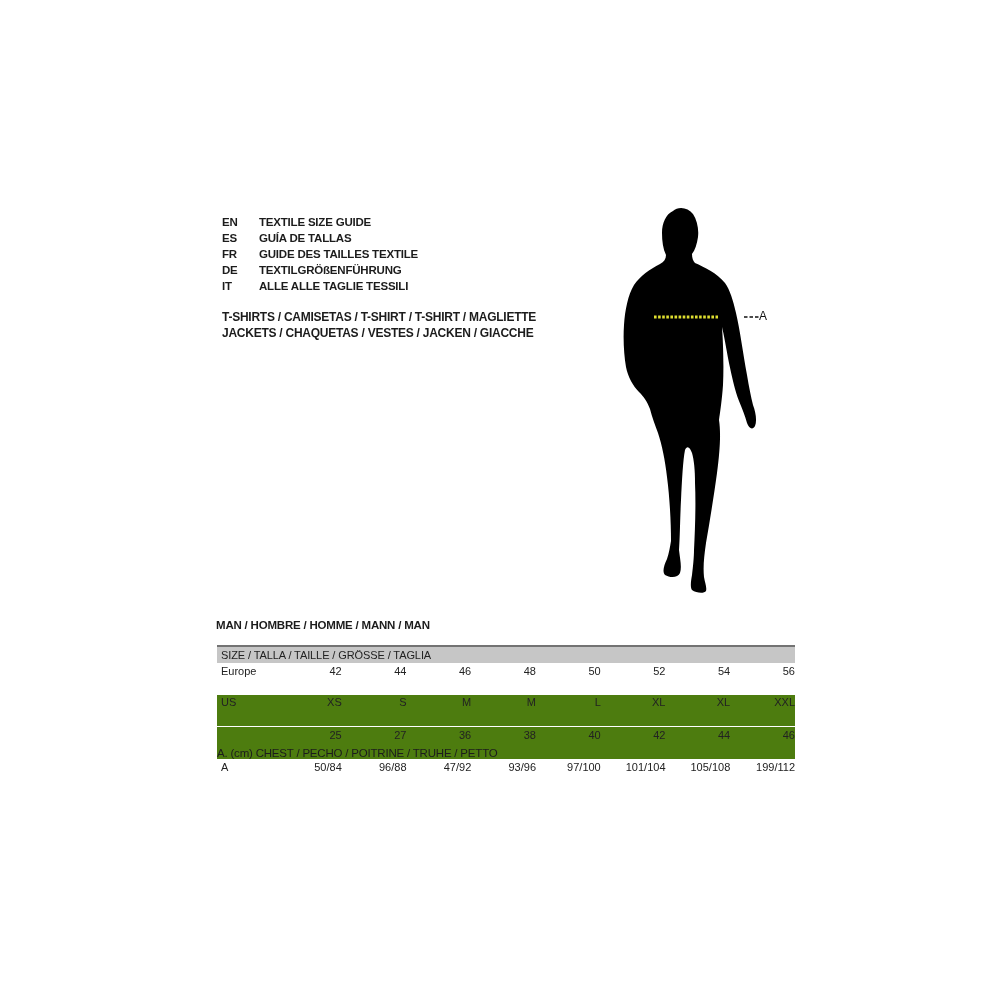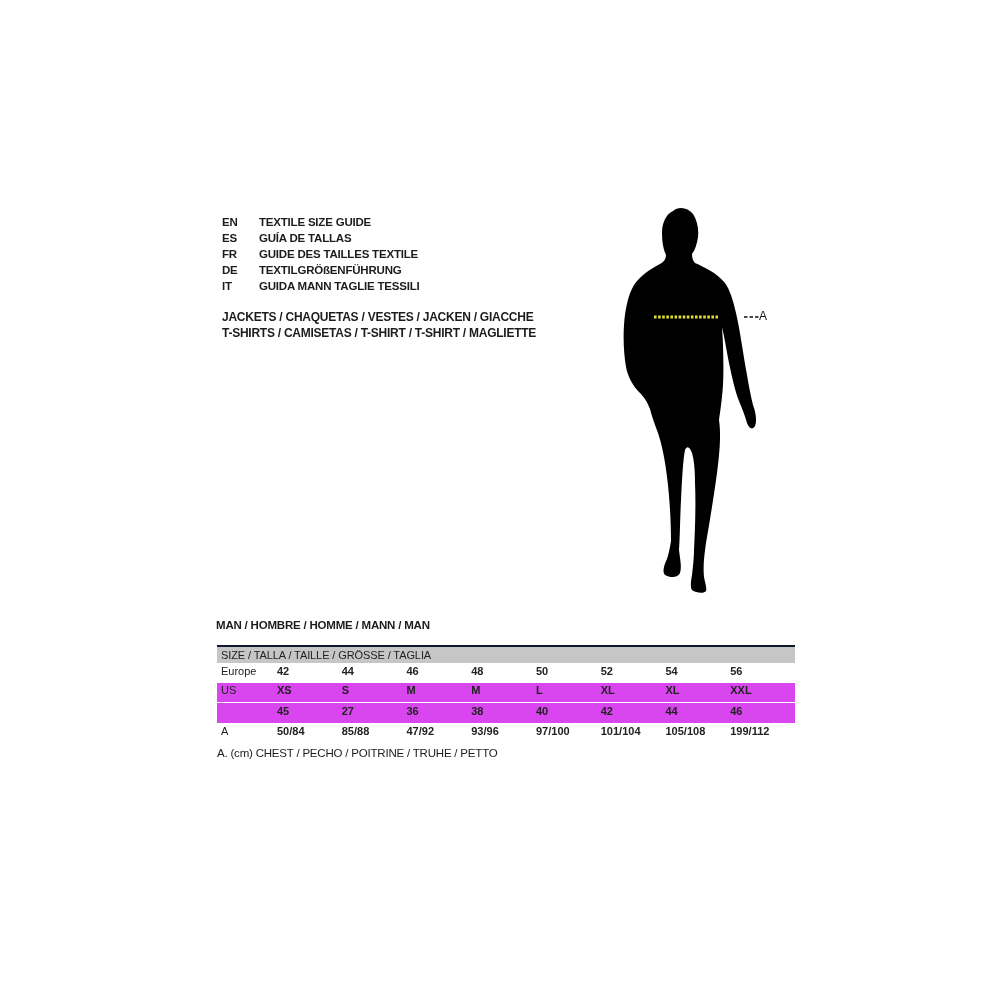--- a/index.html
+++ b/index.html
@@ -60,37 +60,37 @@
     font-size: 11.5px;
     font-weight: bold;
     letter-spacing: -0.2px;
     white-space: nowrap;
   }
   .size-table {
     position: absolute;
     left: 217px;
     top: 645px;
     width: 578px;
-    border-top: 2px solid #0f172a;
+    border-top: 2px solid #737373;
     font-size: 11px;
     color: #222;
   }
   .t-header {
     height: 16px;
     line-height: 16px;
     background: #c6c6c6;
     padding-left: 4px;
     letter-spacing: -0.1px;
     white-space: nowrap;
   }
-  .t-row { display: flex; height: 20px; line-height: 16px; }
-  .t-row.shaded { background: #d946ef; }
+  .t-row { display: flex; height: 32px; line-height: 16px; }
+  .t-row.shaded { background: #4d7c0f; }
   .t-row.sep { border-bottom: 1px solid #ffffff; line-height: 15px; }
   .t-label { width: 60px; padding-left: 4px; flex: 0 0 auto; }
-  .t-cell { flex: 1 1 0; text-align: left; white-space: nowrap; font-weight: bold; }
+  .t-cell { flex: 1 1 0; text-align: right; white-space: nowrap; }
 
   .footnote {
     position: absolute;
     left: 217px;
     top: 747px;
     font-size: 11.5px;
     font-weight: normal;
     letter-spacing: -0.2px;
     white-space: nowrap;
   }
@@ -107,27 +107,27 @@
     <div class="lang-row">
       <span class="lang-code">ES</span><span>GUÍA DE TALLAS</span>
     </div>
     <div class="lang-row">
       <span class="lang-code">FR</span><span>GUIDE DES TAILLES TEXTILE</span>
     </div>
     <div class="lang-row">
       <span class="lang-code">DE</span><span>TEXTILGRÖßENFÜHRUNG</span>
     </div>
     <div class="lang-row">
-      <span class="lang-code">IT</span><span>GUIDA MANN TAGLIE TESSILI</span>
+      <span class="lang-code">IT</span><span>ALLE ALLE TAGLIE TESSILI</span>
     </div>
   </div>
 
   <div class="categories">
+    <div class="cat-line">T-SHIRTS / CAMISETAS / T-SHIRT / T-SHIRT / MAGLIETTE</div>
     <div class="cat-line">JACKETS / CHAQUETAS / VESTES / JACKEN / GIACCHE</div>
-    <div class="cat-line">T-SHIRTS / CAMISETAS / T-SHIRT / T-SHIRT / MAGLIETTE</div>
   </div>
 
   <div class="figure-wrap">
     <svg viewBox="0 0 140 390" xmlns="http://www.w3.org/2000/svg">
       <path d="M53,6 C58,1 68,2 73,9 C77,15 79,24 78,32 C77,39 75,45 72,49
                C72,53 73,56 75,58 C84,62 97,68 105,78 C110,85 113,95 116,108
                C120,125 123,148 127,170 C129,182 131,192 133,200
                C136,208 137,216 135,221 C133,225 129,224 127,218
                C125,211 122,203 119,196 C115,186 112,172 109,158
                C106,142 104,130 102,122 C103,135 104,160 103,180
@@ -175,34 +175,34 @@
       <span class="t-cell">M</span>
       <span class="t-cell">M</span>
       <span class="t-cell">L</span>
       <span class="t-cell">XL</span>
       <span class="t-cell">XL</span>
       <span class="t-cell">XXL</span>
     </div>
 
     <div class="t-row shaded">
       <span class="t-label"></span>
-      <span class="t-cell">45</span>
+      <span class="t-cell">25</span>
       <span class="t-cell">27</span>
       <span class="t-cell">36</span>
       <span class="t-cell">38</span>
       <span class="t-cell">40</span>
       <span class="t-cell">42</span>
       <span class="t-cell">44</span>
       <span class="t-cell">46</span>
     </div>
 
     <div class="t-row">
       <span class="t-label">A</span>
       <span class="t-cell">50/84</span>
-      <span class="t-cell">85/88</span>
+      <span class="t-cell">96/88</span>
       <span class="t-cell">47/92</span>
       <span class="t-cell">93/96</span>
       <span class="t-cell">97/100</span>
       <span class="t-cell">101/104</span>
       <span class="t-cell">105/108</span>
       <span class="t-cell">199/112</span>
     </div>
   </div>
 
   <div class="footnote">A. (cm) CHEST / PECHO / POITRINE / TRUHE / PETTO</div>

